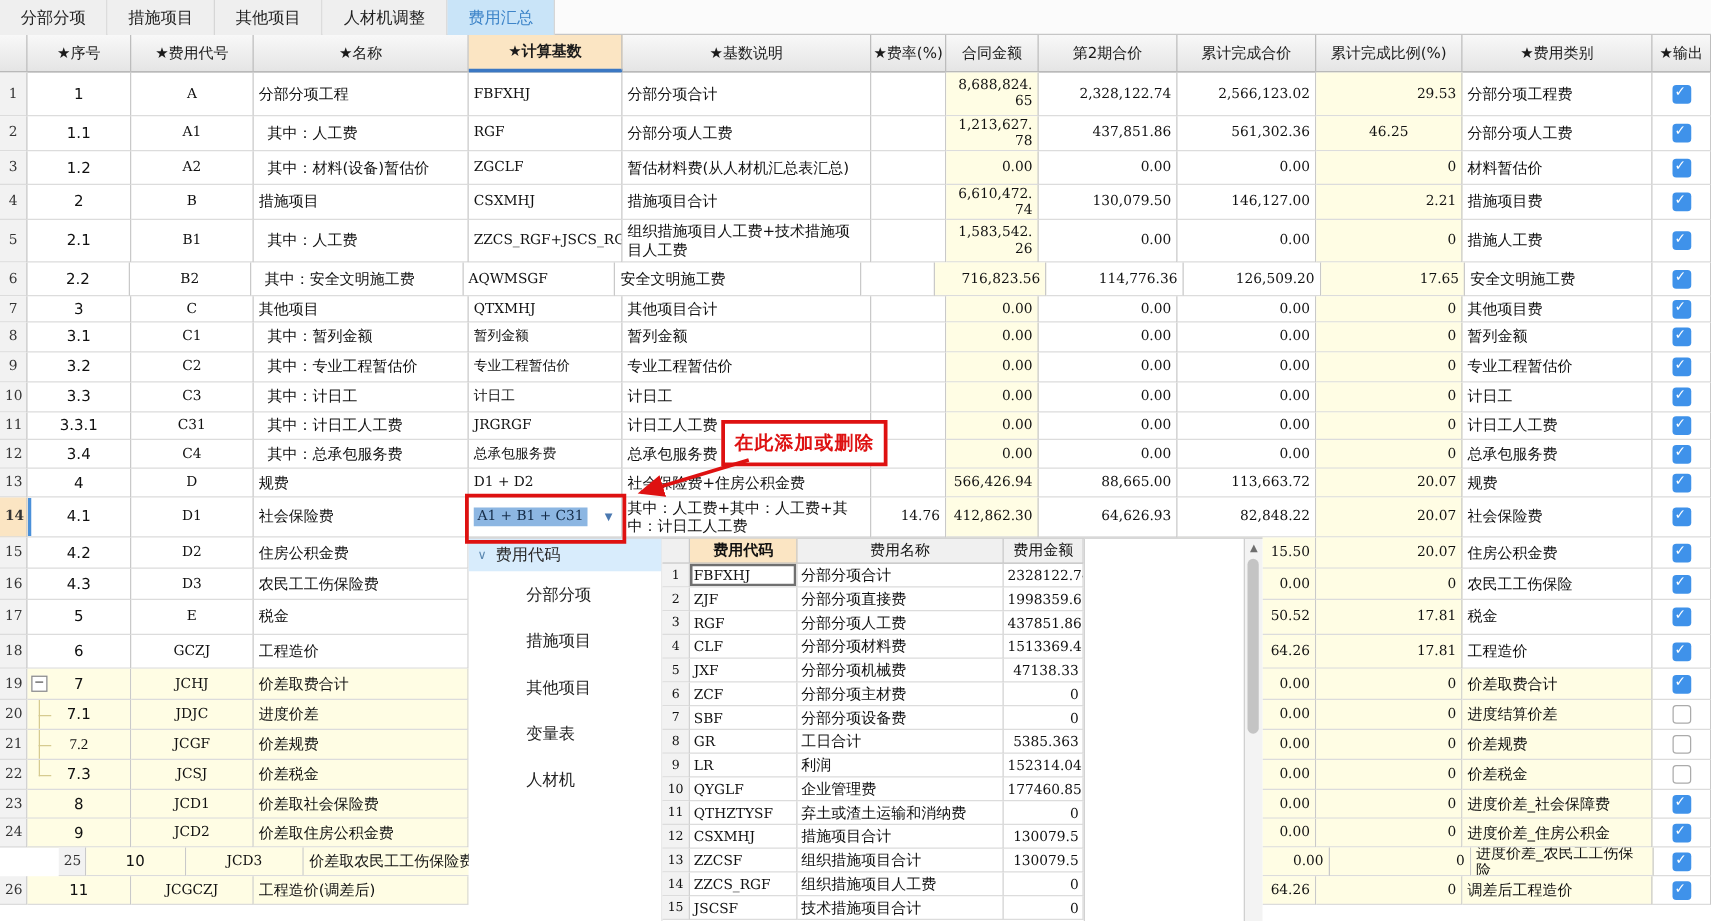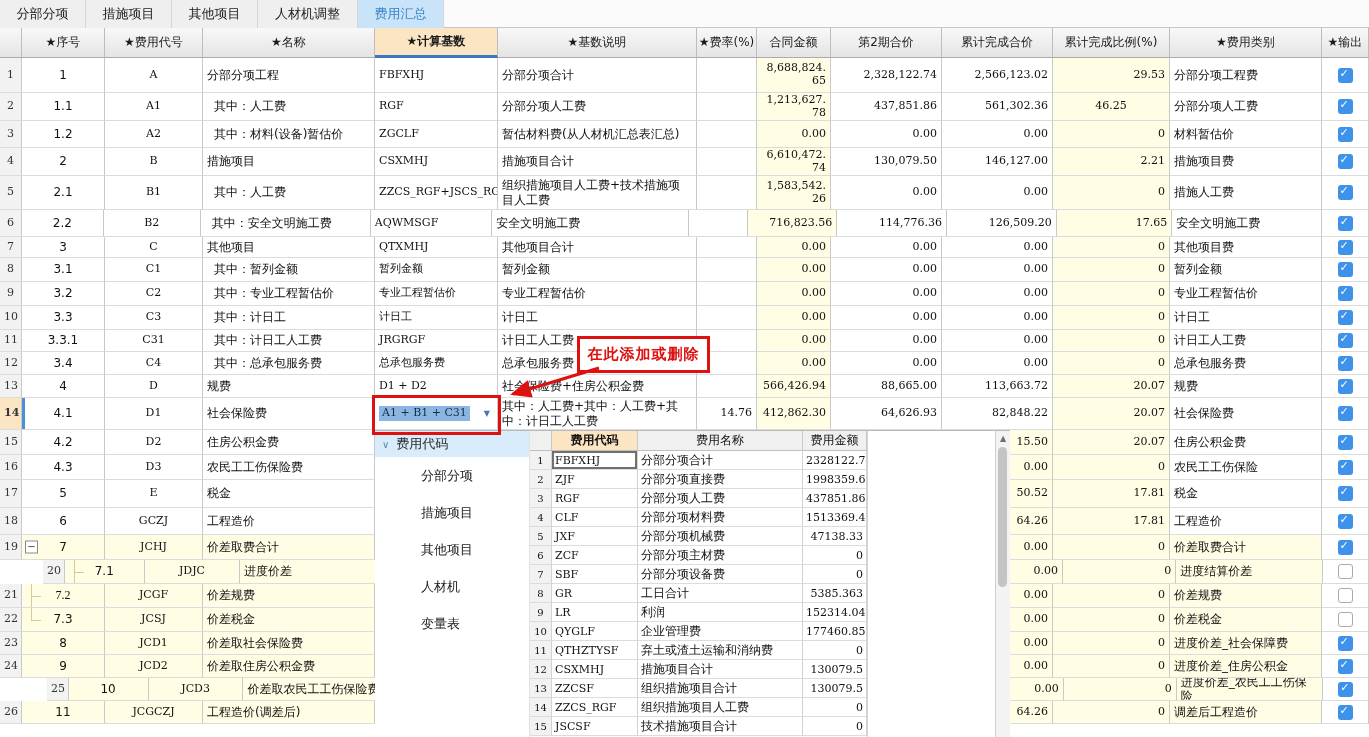--- a/index.html
+++ b/index.html
@@ -882,21 +882,21 @@
         <div class="cell right mono cream" style="width: 117px;">
           <span class="cell-txt">0</span>
         </div>
         <div class="cell left cream" style="width: 152px;">
           <span class="cell-txt">价差取费合计</span>
         </div>
         <div class="cell center" style="width: 47px;">
           <div class="cb on"></div>
         </div>
       </div>
-      <div class="row" style="height: 24px; padding-left: 43px;">
+      <div class="row" style="height: 24px;">
         <div class="cell center num" style="width: 22px;">
           <span class="cell-txt">20</span>
         </div>
         <div class="cell center cream" style="width: 83px;">
           <span class="cell-txt">7.1</span>
           <span class="br1"></span>
           <span class="br2"></span>
         </div>
         <div class="cell center mono cream" style="width: 98px;">
           <span class="cell-txt">JDJC</span>
@@ -1186,22 +1186,22 @@
 
 <div id="popup">
   <div id="ptree">
     <div class="pt-head">
       <span class="pt-chev">∨</span>
       <span>费用代码</span>
     </div>
   <div class="pt-item">分部分项</div>
       <div class="pt-item">措施项目</div>
       <div class="pt-item">其他项目</div>
+      <div class="pt-item">变量表</div>
       <div class="pt-item">人材机</div>
-      <div class="pt-item">变量表</div>
     </div>
   <div id="pptable">
     <div id="pph">
         <div class="pph-cell" style="width: 22px;"></div>
         <div class="pph-cell code" style="width: 86px;">费用代码</div>
         <div class="pph-cell" style="width: 165px;">费用名称</div>
         <div class="pph-cell" style="width: 64px;">费用金额</div>
       </div>
     <div id="ppbody">
         <div class="pp-row">

